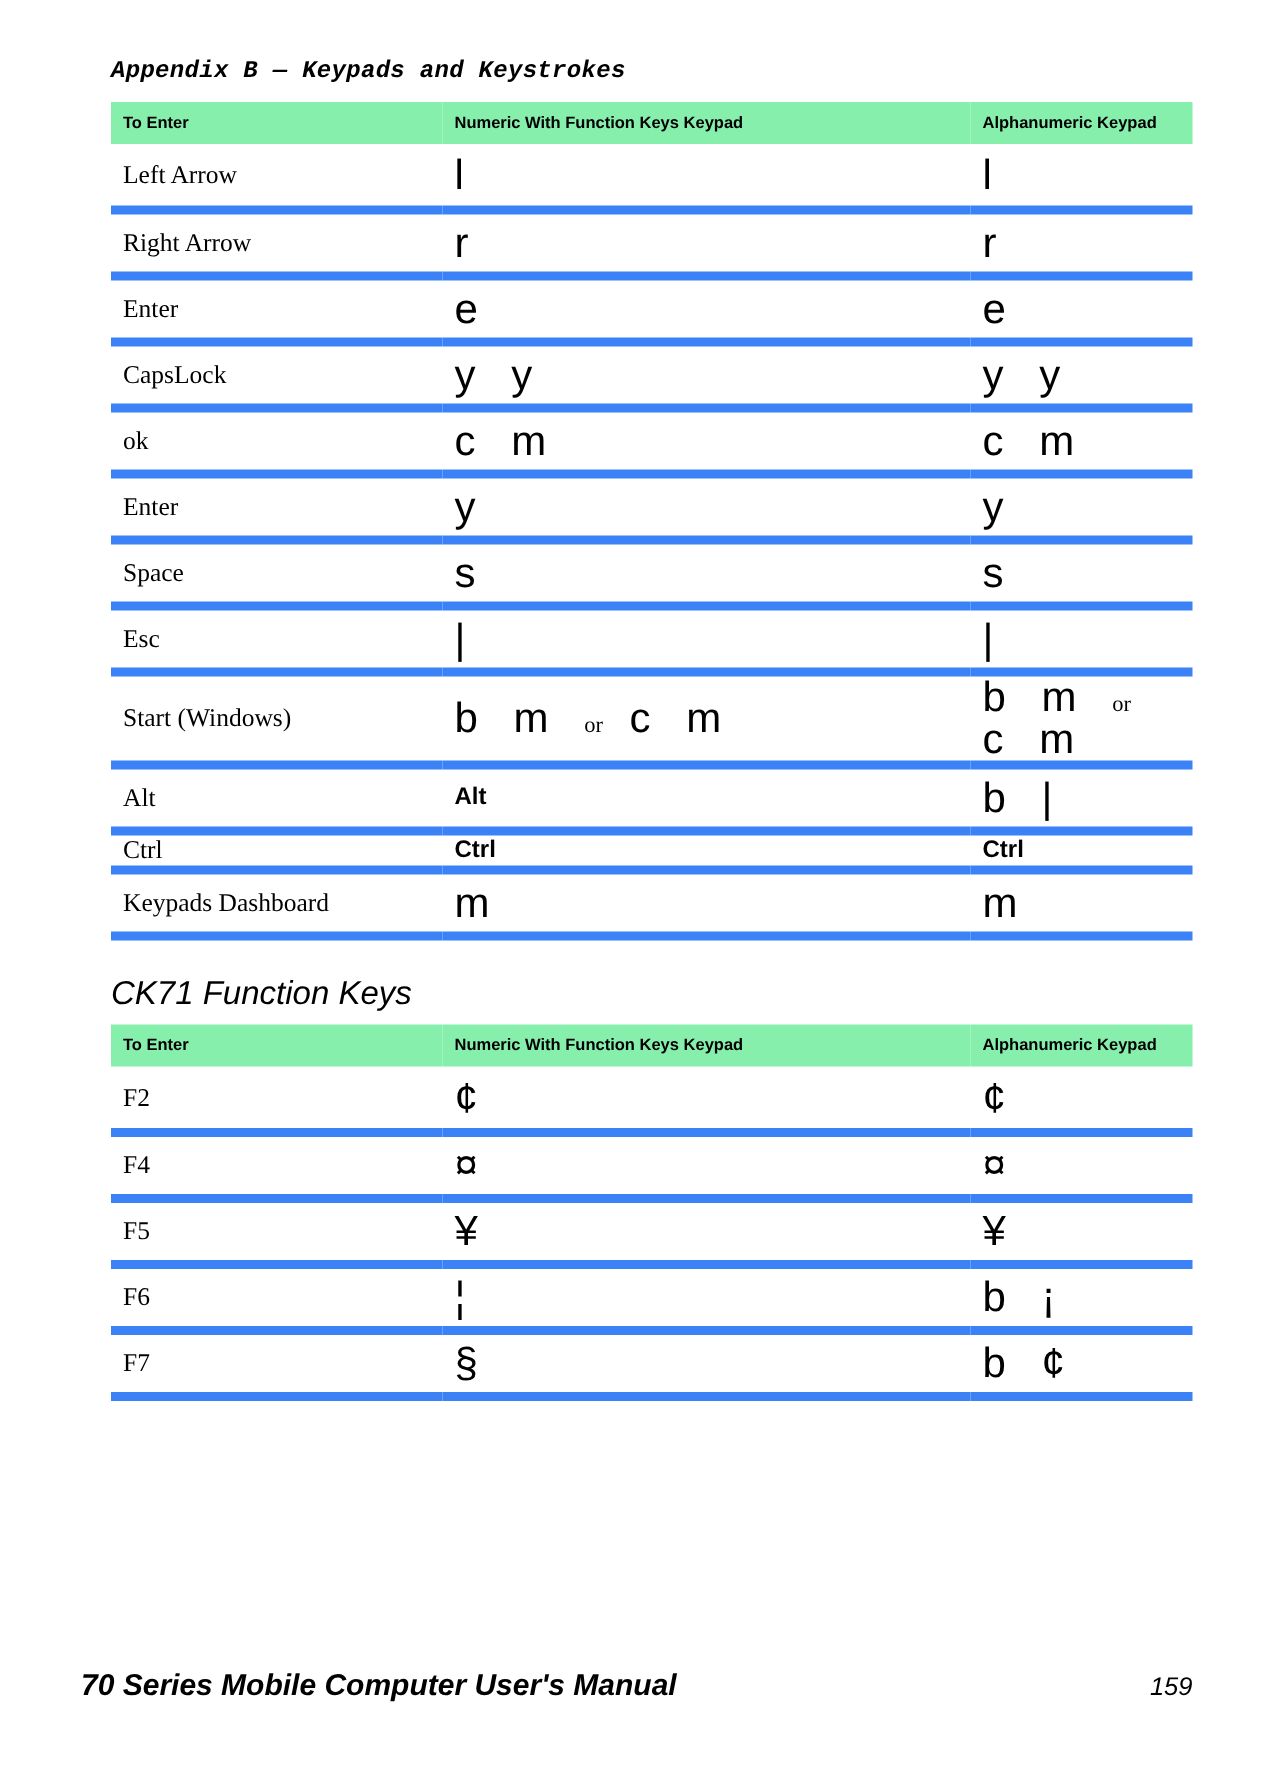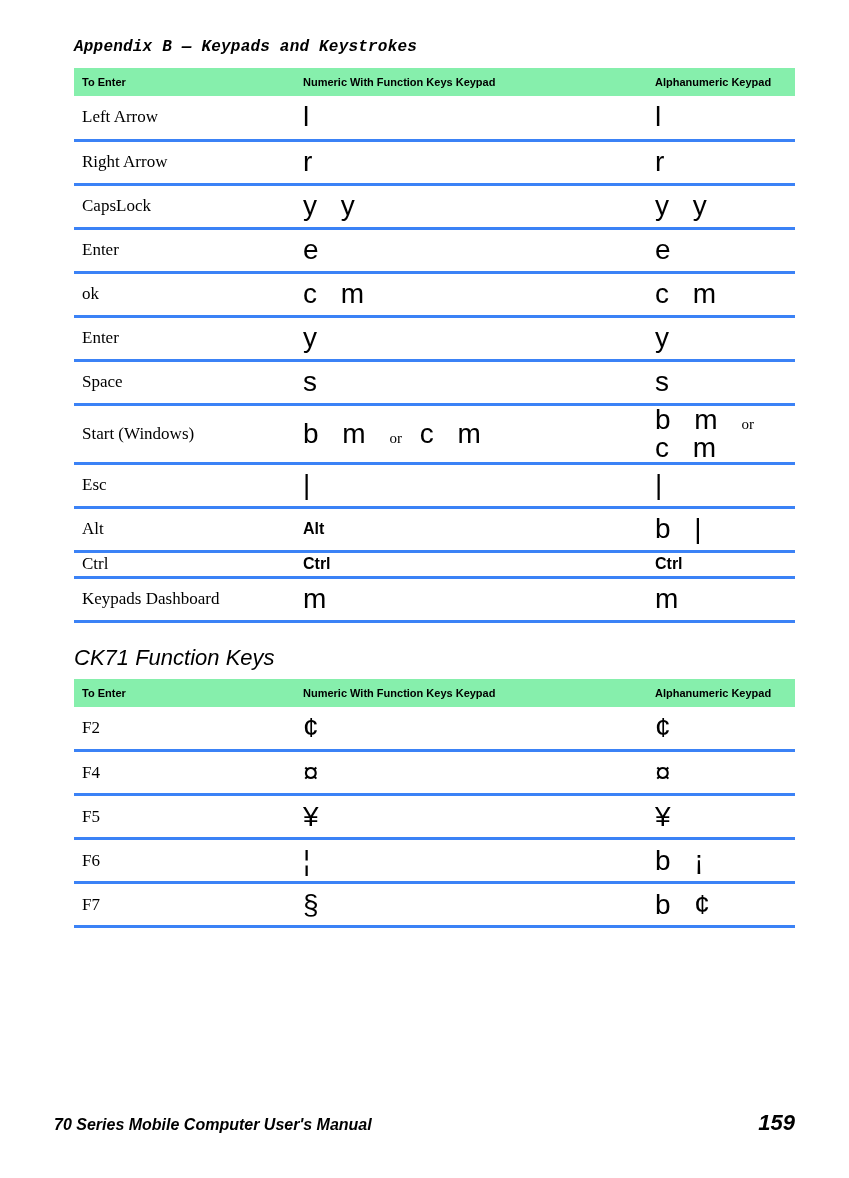--- a/index.html
+++ b/index.html
@@ -38,21 +38,21 @@
   col.c3 { width: auto; }
   thead th {
     background: #86efac;
     text-align: left;
     font-weight: 700;
     font-size: 11px;
     padding: 8px 8px 8px 8px;
     font-family: "Segoe UI", Arial, sans-serif;
   }
   tbody td {
-    border-bottom: 3px solid #3b82f6;
+    border-bottom: 6px solid #3b82f6;
     padding: 0 8px;
     vertical-align: middle;
     height: 44px;
   }
   tbody tr.tight td { height: 26px; }
   .label {
     font-family: Georgia, "Times New Roman", serif;
     font-size: 17px;
   }
   .glyph {
@@ -84,26 +84,26 @@
     left: 54px;
     right: 54px;
     bottom: 42px;
     display: flex;
     justify-content: space-between;
     align-items: baseline;
   }
   .footer-left {
     font-weight: 700;
     font-style: italic;
-    font-size: 16px;
+    font-size: 20px;
   }
   .footer-right {
-    font-weight: 700;
-    font-style: italic;
-    font-size: 22px;
+    font-weight: 400;
+    font-style: italic;
+    font-size: 17px;
   }
 </style>
 </head>
 <body>
 
 <div class="page">
   <div class="running-head">Appendix B — Keypads and Keystrokes</div>
 
   <table>
     <colgroup>
@@ -123,53 +123,53 @@
           <td class="label">Left Arrow</td>
           <td class="glyph">l</td>
           <td class="glyph">l</td>
         </tr>
         <tr>
           <td class="label">Right Arrow</td>
           <td class="glyph">r</td>
           <td class="glyph">r</td>
         </tr>
         <tr>
+          <td class="label">Enter</td>
+          <td class="glyph">e</td>
+          <td class="glyph">e</td>
+        </tr>
+        <tr>
           <td class="label">CapsLock</td>
           <td class="glyph">y y</td>
           <td class="glyph">y y</td>
         </tr>
         <tr>
-          <td class="label">Enter</td>
-          <td class="glyph">e</td>
-          <td class="glyph">e</td>
-        </tr>
-        <tr>
           <td class="label">ok</td>
           <td class="glyph">c m</td>
           <td class="glyph">c m</td>
         </tr>
         <tr>
           <td class="label">Enter</td>
           <td class="glyph">y</td>
           <td class="glyph">y</td>
         </tr>
         <tr>
           <td class="label">Space</td>
           <td class="glyph">s</td>
           <td class="glyph">s</td>
         </tr>
         <tr>
+          <td class="label">Esc</td>
+          <td class="glyph">|</td>
+          <td class="glyph">|</td>
+        </tr>
+        <tr>
           <td class="label">Start (Windows)</td>
           <td class="glyph">b m <span class="small-or">or</span> c m</td>
           <td class="glyph">b m <span class="small-or">or</span> c m</td>
-        </tr>
-        <tr>
-          <td class="label">Esc</td>
-          <td class="glyph">|</td>
-          <td class="glyph">|</td>
         </tr>
         <tr>
           <td class="label">Alt</td>
           <td class="bold-sans">Alt</td>
           <td class="glyph">b |</td>
         </tr>
         <tr class="tight">
           <td class="label">Ctrl</td>
           <td class="bold-sans">Ctrl</td>
           <td class="bold-sans">Ctrl</td>

